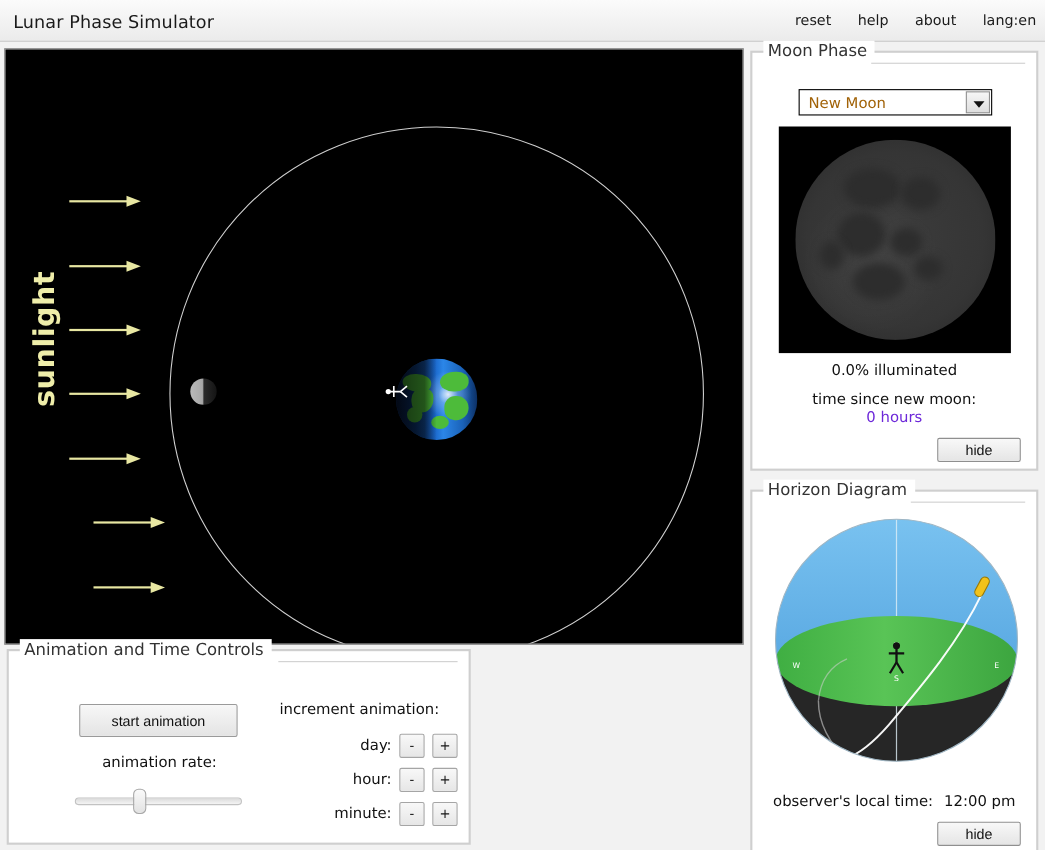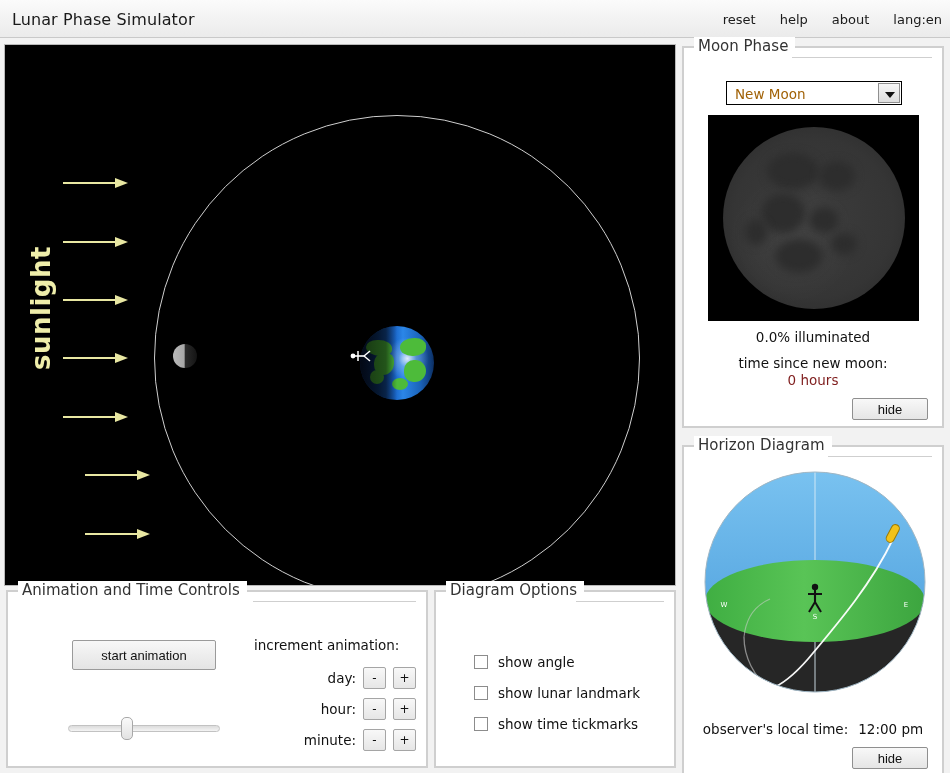--- a/index.html
+++ b/index.html
@@ -227,21 +227,21 @@
   #illum-text {
     position: absolute; left: 0; top: 281px; width: 100%;
     text-align: center; font-size: 13.5px; color: #111;
   }
   #since-label {
     position: absolute; left: 0; top: 307px; width: 100%;
     text-align: center; font-size: 13.5px; color: #111;
   }
   #since-value {
     position: absolute; left: 0; top: 324px; width: 100%;
-    text-align: center; font-size: 13.5px; color: #7f1d1d;
+    text-align: center; font-size: 13.5px; color: #6d28d9;
   }
   .hide-btn {
     position: absolute;
     width: 76px; height: 22px;
     background: linear-gradient(to bottom, #f8f8f8, #e5e5e5);
     border: 1px solid #8f8f8f; border-radius: 2px;
     font-size: 13px; color: #111; cursor: pointer;
   }
   #moonphase-hide { right: 14px; top: 350px; }
 
@@ -327,20 +327,21 @@
 
     <div id="moon-orbiting"></div>
   </div>
 
   <div class="groupbox" id="anim-panel">
     <div class="gb-legend">Animation and Time Controls</div>
     <div class="gb-rule" style="left:245px; right:10px;"></div>
 
     <button id="start-anim-btn">start animation</button>
 
+    <div id="rate-label">animation rate:</div>
     <div id="rate-slider">
       <div id="rate-track"></div>
       <div id="rate-thumb" style="left: 53.2px;"></div>
     </div>
 
     <div id="increment-title">increment animation:</div>
 
     <div class="inc-row" style="left:256px; right:0; top:75px;">
       <span class="inc-label">day:</span>
       <span class="spin-btn spin-minus">-</span>
@@ -351,37 +352,20 @@
       <span class="spin-btn spin-minus">-</span>
       <span class="spin-btn spin-plus">+</span>
     </div>
     <div class="inc-row" style="left:246px; right:0; top:137px;">
       <span class="inc-label">minute:</span>
       <span class="spin-btn spin-minus">-</span>
       <span class="spin-btn spin-plus">+</span>
     </div>
   </div>
 
-  <div class="groupbox" id="options-panel">
-    <div class="gb-legend">Diagram Options</div>
-    <div class="gb-rule" style="left:140px; right:10px;"></div>
-
-    <div class="opt-row" style="top:62px;">
-      <span class="opt-box"></span>
-      <span class="opt-text">show angle</span>
-    </div>
-    <div class="opt-row" style="top:93px;">
-      <span class="opt-box"></span>
-      <span class="opt-text">show lunar landmark</span>
-    </div>
-    <div class="opt-row" style="top:124px;">
-      <span class="opt-box"></span>
-      <span class="opt-text">show time tickmarks</span>
-    </div>
-  </div>
 
   <div class="groupbox" id="moonphase-panel">
     <div class="gb-legend">Moon Phase</div>
     <div class="gb-rule" style="left:108px; right:10px;"></div>
 
     <div id="phase-select">
       <span id="phase-select-text">New Moon</span>
       <span id="phase-select-btn">
         <span id="phase-caret"></span>
       </span>

